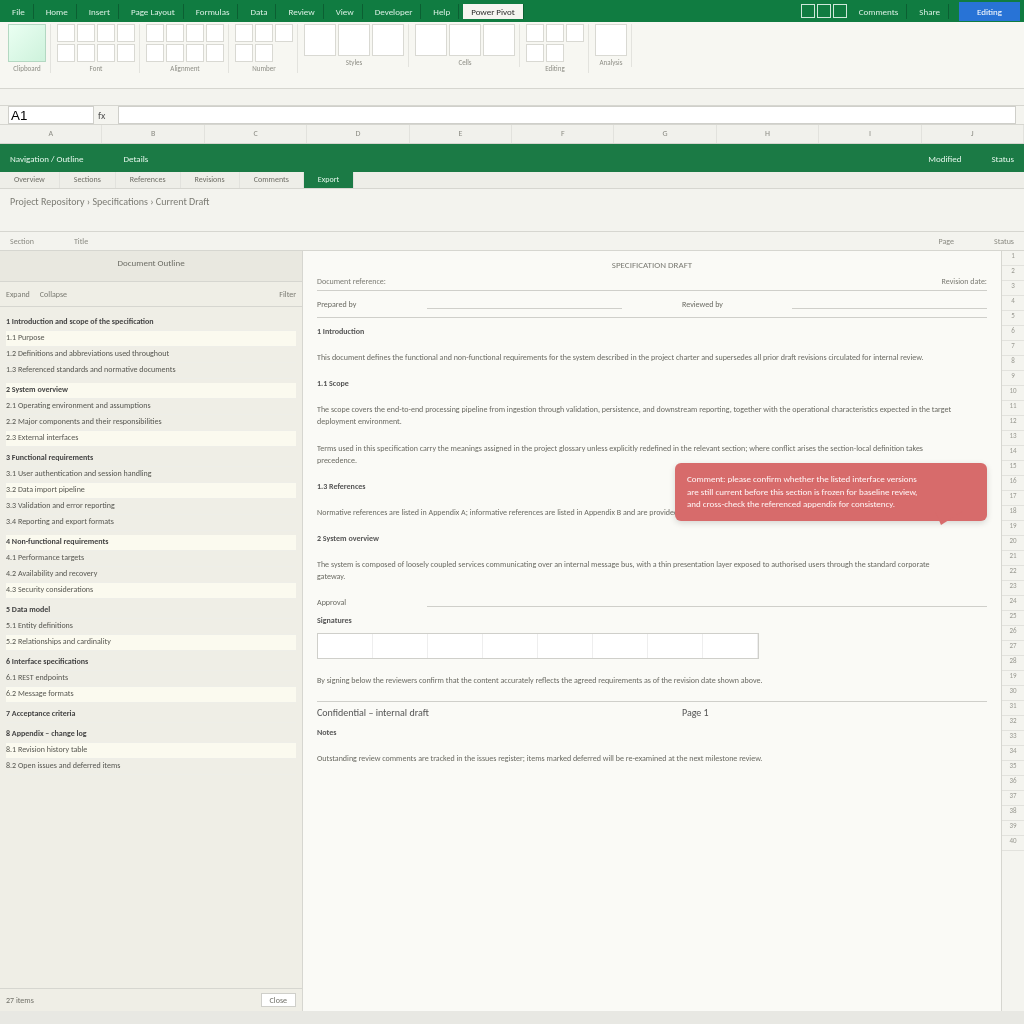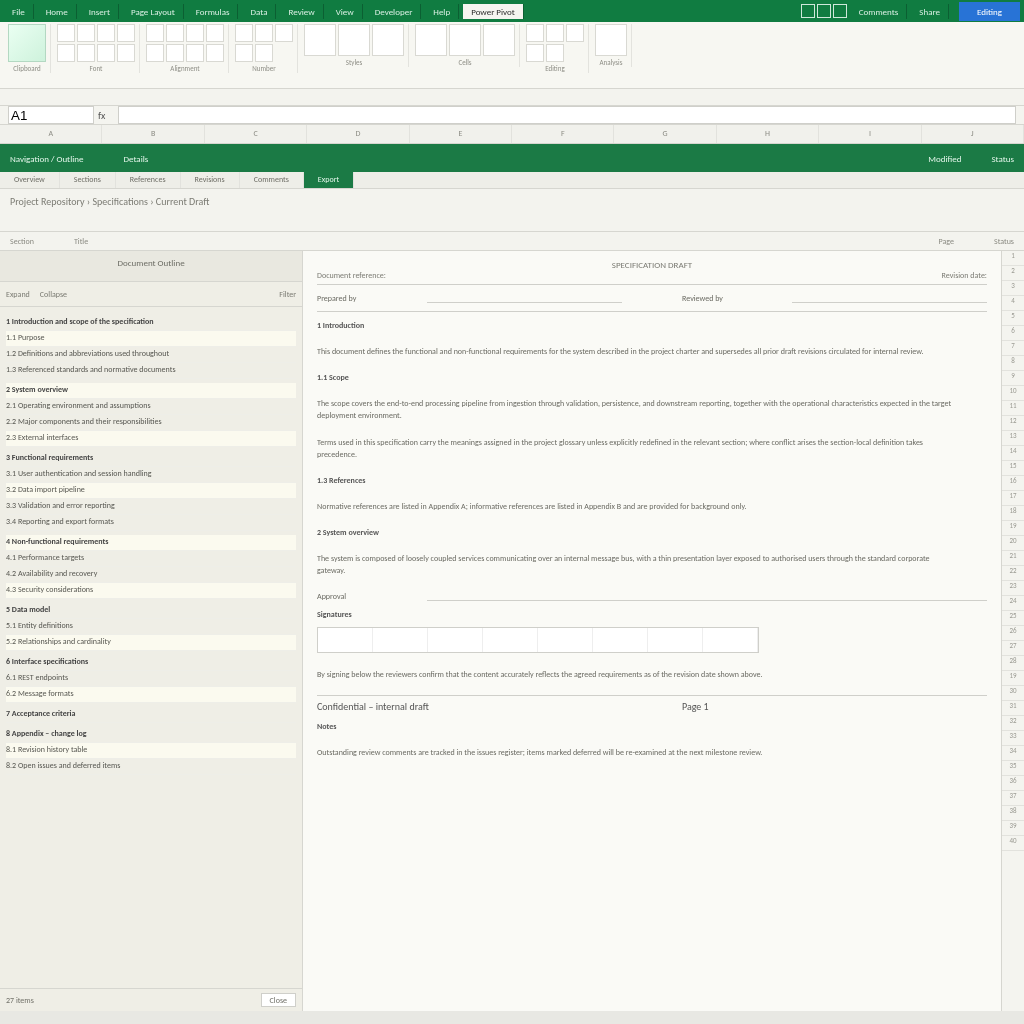--- a/index.html
+++ b/index.html
@@ -45,21 +45,21 @@
 .side .toolbar .sp{flex:1}
 .side .list{flex:1;overflow:hidden;padding:4px 6px}
 .side .row{height:14px;font-size:8px;color:#565650;white-space:nowrap;overflow:hidden;text-overflow:ellipsis;border-bottom:1px solid #eeeee8;padding-top:1px}
 .side .row.hl{background:#fbfaef}
 .side .row.sec{font-weight:bold;color:#444;margin-top:4px}
 .side .ft{height:22px;border-top:1px solid #d6d6d0;display:flex;align-items:center;padding:0 6px;gap:8px;font-size:8px;color:#707068}
 .side .ft .sp{flex:1}
 .side .ft .btn{border:1px solid #cfcfca;padding:1px 8px;background:#fff}
 
 .doc{flex:1;background:#fafaf6;padding:8px 14px;overflow:hidden;position:relative}
-.doc .hdr{text-align:center;font-size:9px;color:#7b7b73;}
+.doc .hdr{text-align:center;font-size:9px;color:#7b7b73;margin-bottom:6px}
 .doc .meta{display:flex;gap:60px;font-size:8px;color:#7b7b73;margin-bottom:4px}
 .doc .rule{height:1px;background:#cfcfca;margin:4px 0}
 .doc .field{display:flex;gap:20px;font-size:8px;color:#6a6a62;margin:4px 0}
 .doc .field .lab{min-width:90px}
 .doc .field .val{flex:1;border-bottom:1px solid #cfcfca}
 .doc .para{font-size:8px;color:#6a6a62;margin:15px 0;line-height:1.5;max-width:640px}
 .doc .sec{font-size:8px;color:#555;margin:8px 0 2px;font-weight:bold}
 .doc .inputbar{height:24px;border:1px solid #cfcfca;background:#fff;width:440px;margin:8px 0;display:flex}
 .doc .inputbar .cell{flex:1;border-right:1px solid #eee}
 .doc .twocol{display:flex;gap:60px}
@@ -328,20 +328,25 @@
 
     <div class="rule"></div>
     <div class="twocol">
       <div>Confidential – internal draft</div>
       <div style="text-align:left">Page 1</div>
     </div>
 
     <div class="sec">Notes</div>
     <div class="para">Outstanding review comments are tracked in the issues register; items marked deferred will be re-examined at the next milestone review.</div>
 
+    <div class="callout">
+      <div>Comment: please confirm whether the listed interface versions</div>
+      <div>are still current before this section is frozen for baseline review,</div>
+      <div>and cross-check the referenced appendix for consistency.</div>
+    </div>
   </div>
 
   <div class="rstrip" id="rstrip">
       <div class="cell">1</div>
       <div class="cell">2</div>
       <div class="cell">3</div>
       <div class="cell">4</div>
       <div class="cell">5</div>
       <div class="cell">6</div>
       <div class="cell">7</div>

